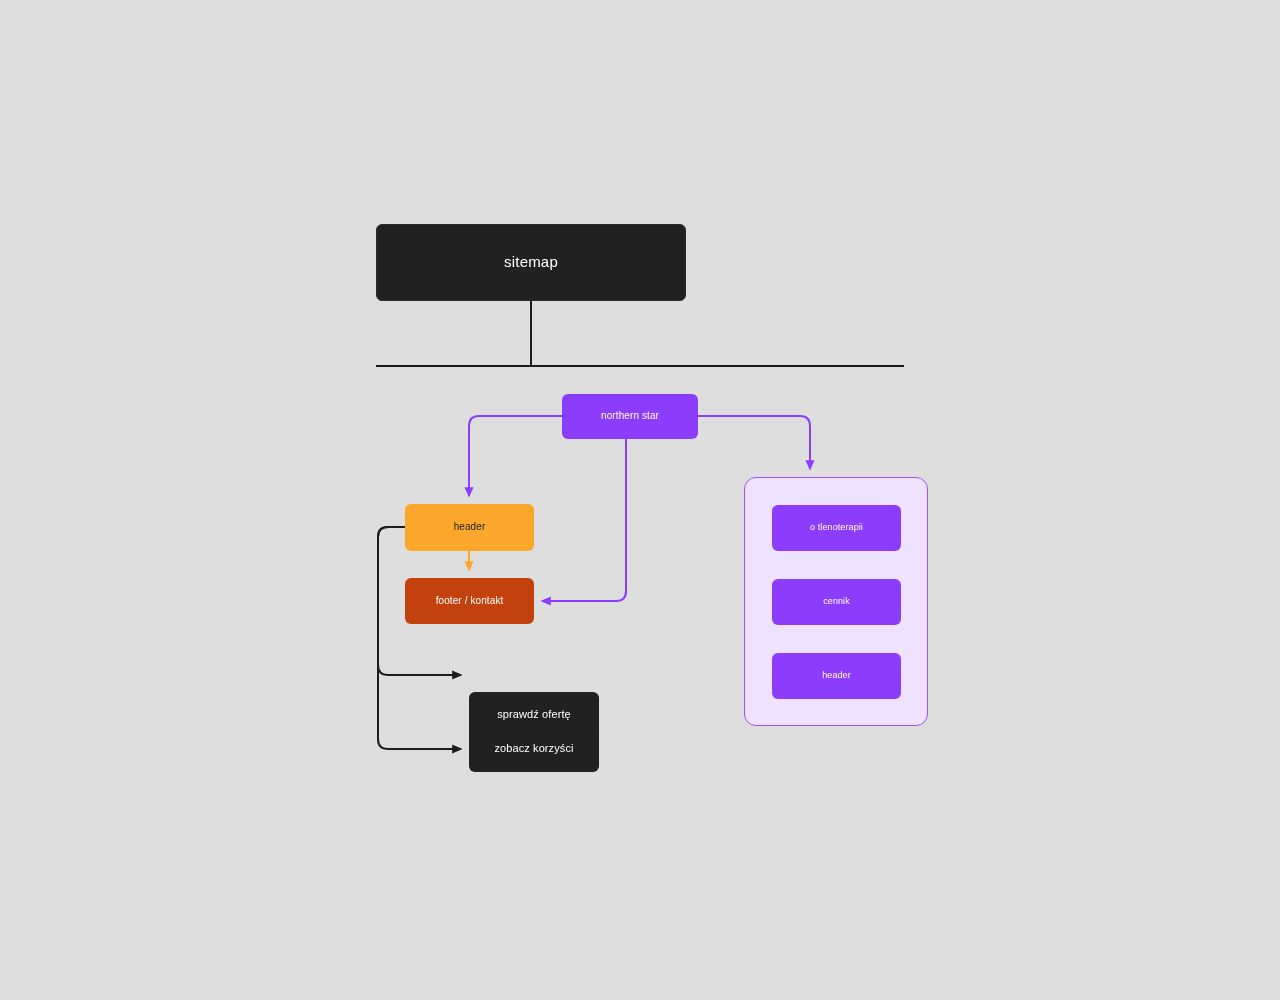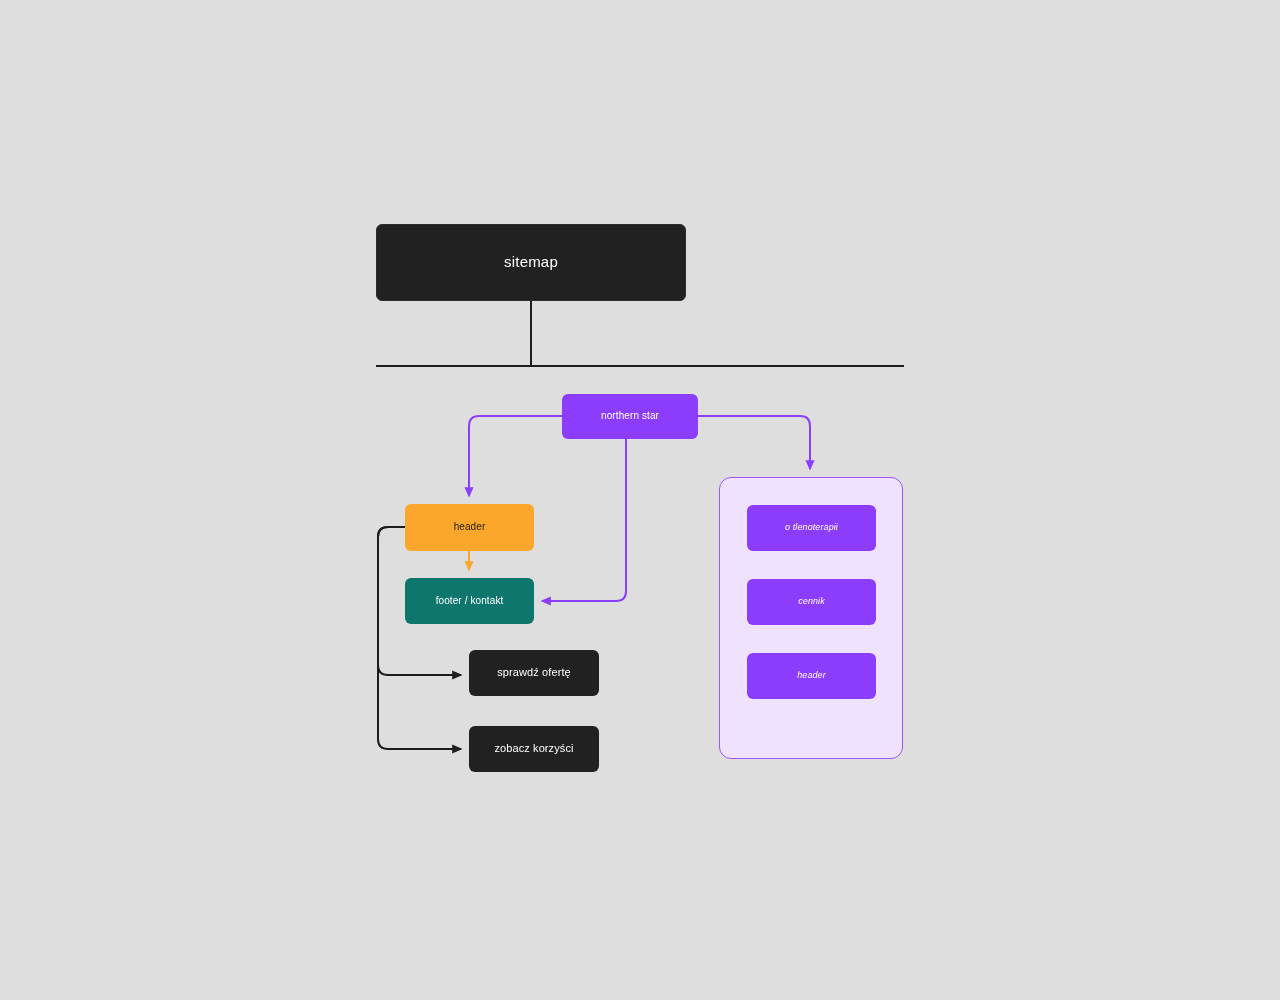--- a/index.html
+++ b/index.html
@@ -65,21 +65,21 @@
     letter-spacing: 0.1px;
   }
   .node-orange {
     background: #fba72b;
     color: #1d1d1d;
     border-radius: 6px;
     font-size: 10px;
     letter-spacing: 0.1px;
   }
   .node-green {
-    background: #0f766e;
+    background: #c2410c;
     color: #ffffff;
     border-radius: 6px;
     font-size: 10px;
     letter-spacing: 0.1px;
   }
   .group-container {
     position: absolute;
     box-sizing: border-box;
     background: #efe2fe;
     border: 1.5px solid #9b55fb;
@@ -124,29 +124,29 @@
   </div>
 
   <div class="node node-orange" style="left: 405px; top: 504px; width: 129px; height: 47px;">
     <span>header</span>
   </div>
 
   <div class="node node-green" style="left: 405px; top: 578px; width: 129px; height: 46px;">
     <span>footer / kontakt</span>
   </div>
 
-  <div class="node node-dark" style="left: 469px; top: 650px; width: 130px; height: 46px;">
+  <div class="node node-dark" style="left: 469px; top: 692px; width: 130px; height: 46px;">
     <span>sprawdź ofertę</span>
   </div>
 
   <div class="node node-dark" style="left: 469px; top: 726px; width: 130px; height: 46px;">
     <span>zobacz korzyści</span>
   </div>
 
-  <div class="group-container" id="pages-group" style="left: 719px; top: 477px; width: 184px; height: 282px; font-style: italic;">
+  <div class="group-container" id="pages-group" style="left: 744px; top: 477px; width: 184px; height: 249px;">
       <div class="node node-purple-sm" style="left: 27px; top: 27px; width: 129px; height: 46px;">
         <span>o tlenoterapii</span>
       </div>
       <div class="node node-purple-sm" style="left: 27px; top: 101px; width: 129px; height: 46px;">
         <span>cennik</span>
       </div>
       <div class="node node-purple-sm" style="left: 27px; top: 175px; width: 129px; height: 46px;">
         <span>header</span>
       </div>
     </div>

